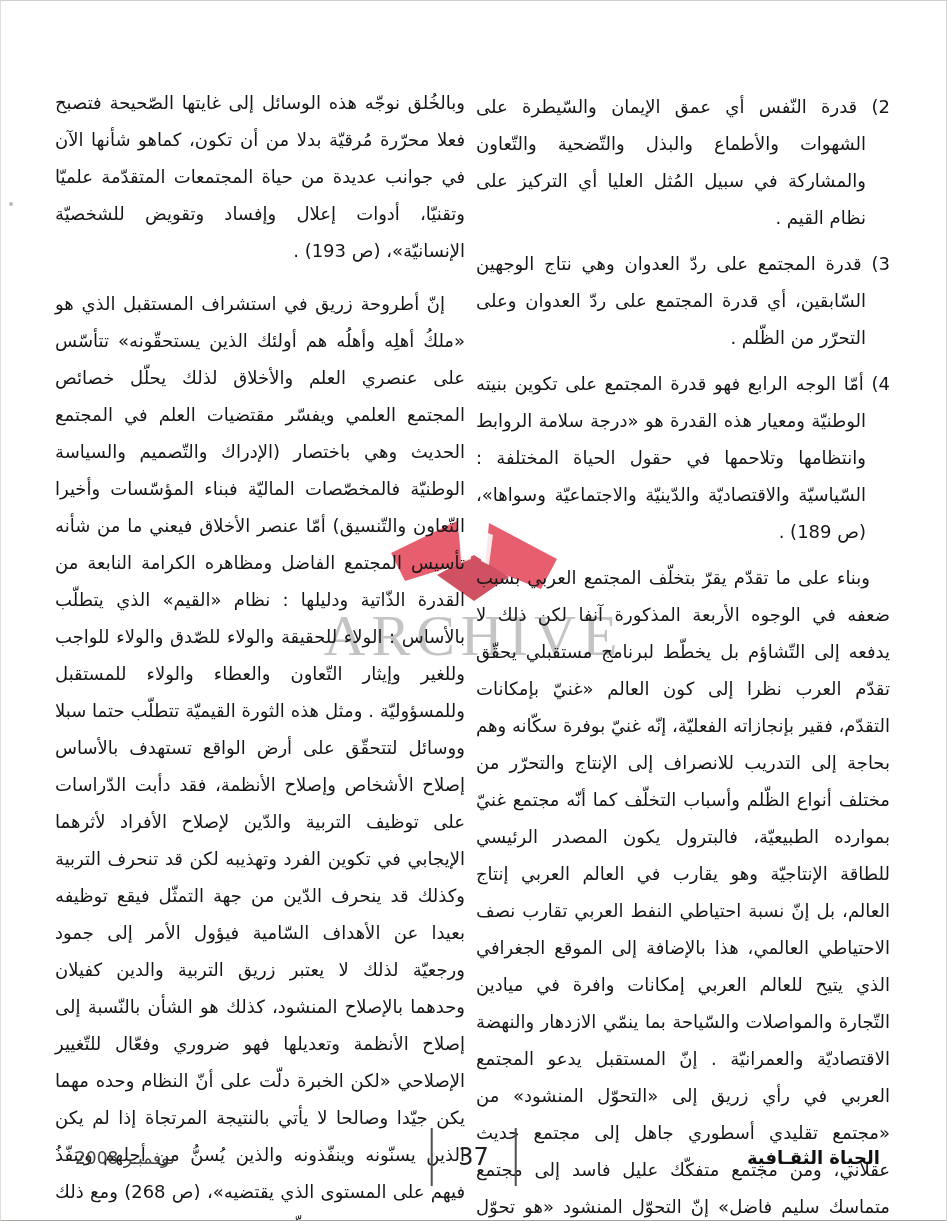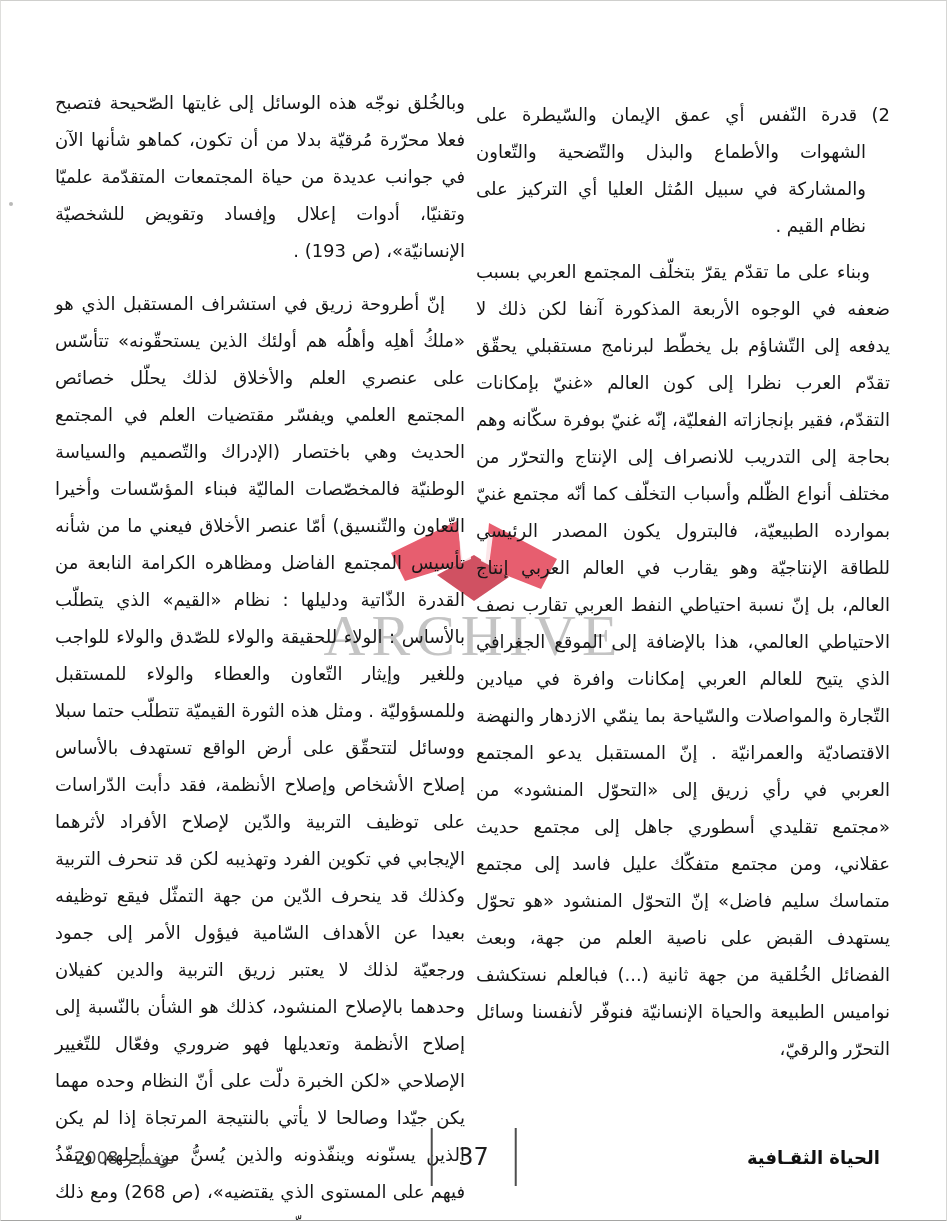--- a/index.html
+++ b/index.html
@@ -34,21 +34,21 @@
   }
   
   .col{
     position:absolute;top:83px;z-index:1;
     direction:rtl;unicode-bidi:embed;
     font-size:18px;line-height:37px;
     text-align:justify;
   }
   .col-right{right:56px;width:414px;}
   .col-left{left:54px;width:410px;}
-  .num-item{margin:12px 0 9px;padding-right:24px;text-indent:-24px;}
+  .num-item{margin:4px 0 9px;padding-right:24px;text-indent:-24px;}
   .num-item .marker{white-space:pre;}
   .para{margin:0 0 10px;}
   .para.indent{text-indent:20px;}
   .para:last-child{margin-bottom:4px;}
   
   .footer-left{
     position:absolute;left:74px;bottom:52px;
     direction:rtl;font-size:17px;color:#404040;z-index:1;
   }
   .footer-right{
@@ -78,20 +78,22 @@
       <polygon points="172,40 104,4 100,48 156,70" fill="#e23b50"></polygon>
       <polygon points="52,56 89,36 124,58 89,82" fill="#c62b40"></polygon>
       <polygon points="74,14 84,10 86,40 76,44" fill="#ffffff" opacity="0.85"></polygon>
       <polygon points="98,12 108,16 104,46 96,42" fill="#ffffff" opacity="0.85"></polygon>
     </svg>
     <div class="wm-title">ARCHIVE</div>
   </div>
 
   <section class="col col-right">
     <p class="num-item"><span class="marker">2) </span><span>قدرة النّفس أي عمق الإيمان والسّيطرة على الشهوات والأطماع والبذل والتّضحية والتّعاون والمشاركة في سبيل المُثل العليا أي التركيز على نظام القيم .</span></p>
+    <p class="num-item"><span class="marker">3) </span><span>قدرة المجتمع على ردّ العدوان وهي نتاج الوجهين السّابقين، أي قدرة المجتمع على ردّ العدوان وعلى التحرّر من الظّلم .</span></p>
+    <p class="num-item"><span class="marker">4) </span><span>أمّا الوجه الرابع فهو قدرة المجتمع على تكوين بنيته الوطنيّة ومعيار هذه القدرة هو «درجة سلامة الروابط وانتظامها وتلاحمها في حقول الحياة المختلفة : السّياسيّة والاقتصاديّة والدّينيّة والاجتماعيّة وسواها»، (ص 189) .</span></p>
     <p class="para indent">وبناء على ما تقدّم يقرّ بتخلّف المجتمع العربي بسبب ضعفه في الوجوه الأربعة المذكورة آنفا لكن ذلك لا يدفعه إلى التّشاؤم بل يخطّط لبرنامج مستقبلي يحقّق تقدّم العرب نظرا إلى كون العالم «غنيّ بإمكانات التقدّم، فقير بإنجازاته الفعليّة، إنّه غنيّ بوفرة سكّانه وهم بحاجة إلى التدريب للانصراف إلى الإنتاج والتحرّر من مختلف أنواع الظّلم وأسباب التخلّف كما أنّه مجتمع غنيّ بموارده الطبيعيّة، فالبترول يكون المصدر الرئيسي للطاقة الإنتاجيّة وهو يقارب في العالم العربي إنتاج العالم، بل إنّ نسبة احتياطي النفط العربي تقارب نصف الاحتياطي العالمي، هذا بالإضافة إلى الموقع الجغرافي الذي يتيح للعالم العربي إمكانات وافرة في ميادين التّجارة والمواصلات والسّياحة بما ينمّي الازدهار والنهضة الاقتصاديّة والعمرانيّة . إنّ المستقبل يدعو المجتمع العربي في رأي زريق إلى «التحوّل المنشود» من «مجتمع تقليدي أسطوري جاهل إلى مجتمع حديث عقلاني، ومن مجتمع متفكّك عليل فاسد إلى مجتمع متماسك سليم فاضل» إنّ التحوّل المنشود «هو تحوّل يستهدف القبض على ناصية العلم من جهة، وبعث الفضائل الخُلقية من جهة ثانية (...) فبالعلم نستكشف نواميس الطبيعة والحياة الإنسانيّة فنوفّر لأنفسنا وسائل التحرّر والرقيّ،</p>
   </section>
 
   <section class="col col-left">
     <p class="para" style="margin-bottom:16px;">وبالخُلق نوجّه هذه الوسائل إلى غايتها الصّحيحة فتصبح فعلا محرّرة مُرقيّة بدلا من أن تكون، كماهو شأنها الآن في جوانب عديدة من حياة المجتمعات المتقدّمة علميّا وتقنيّا، أدوات إعلال وإفساد وتقويض للشخصيّة الإنسانيّة»، (ص 193) .</p>
     <p class="para indent">إنّ أطروحة زريق في استشراف المستقبل الذي هو «ملكُ أهلِه وأهلُه هم أولئك الذين يستحقّونه» تتأسّس على عنصري العلم والأخلاق لذلك يحلّل خصائص المجتمع العلمي ويفسّر مقتضيات العلم في المجتمع الحديث وهي باختصار (الإدراك والتّصميم والسياسة الوطنيّة فالمخصّصات الماليّة فبناء المؤسّسات وأخيرا التّعاون والتّنسيق) أمّا عنصر الأخلاق فيعني ما من شأنه تأسيس المجتمع الفاضل ومظاهره الكرامة النابعة من القدرة الذّاتية ودليلها : نظام «القيم» الذي يتطلّب بالأساس : الولاء للحقيقة والولاء للصّدق والولاء للواجب وللغير وإيثار التّعاون والعطاء والولاء للمستقبل وللمسؤوليّة . ومثل هذه الثورة القيميّة تتطلّب حتما سبلا ووسائل لتتحقّق على أرض الواقع تستهدف بالأساس إصلاح الأشخاص وإصلاح الأنظمة، فقد دأبت الدّراسات على توظيف التربية والدّين لإصلاح الأفراد لأثرهما الإيجابي في تكوين الفرد وتهذيبه لكن قد تنحرف التربية وكذلك قد ينحرف الدّين من جهة التمثّل فيقع توظيفه بعيدا عن الأهداف السّامية فيؤول الأمر إلى جمود ورجعيّة لذلك لا يعتبر زريق التربية والدين كفيلان وحدهما بالإصلاح المنشود، كذلك هو الشأن بالنّسبة إلى إصلاح الأنظمة وتعديلها فهو ضروري وفعّال للتّغيير الإصلاحي «لكن الخبرة دلّت على أنّ النظام وحده مهما يكن جيّدا وصالحا لا يأتي بالنتيجة المرتجاة إذا لم يكن الذين يسنّونه وينفّذونه والذين يُسنُّ من أجلهم وينفّذُ فيهم على المستوى الذي يقتضيه»، (ص 268) ومع ذلك فإنّ المستقبل يتطلّب «بناء العقول والنّفوس» و«تعديل» الأنظمة بالوسائل الديمقراطيّة وكلّ منهما يقتضي «جهدا ووقتا وكلفة» بل إنّ إصلاح الأنظمة «مرتبط ارتباطا وثيقا بإصلاح</p>
   </section>
 
   <div class="artifact-dot"></div>
 

